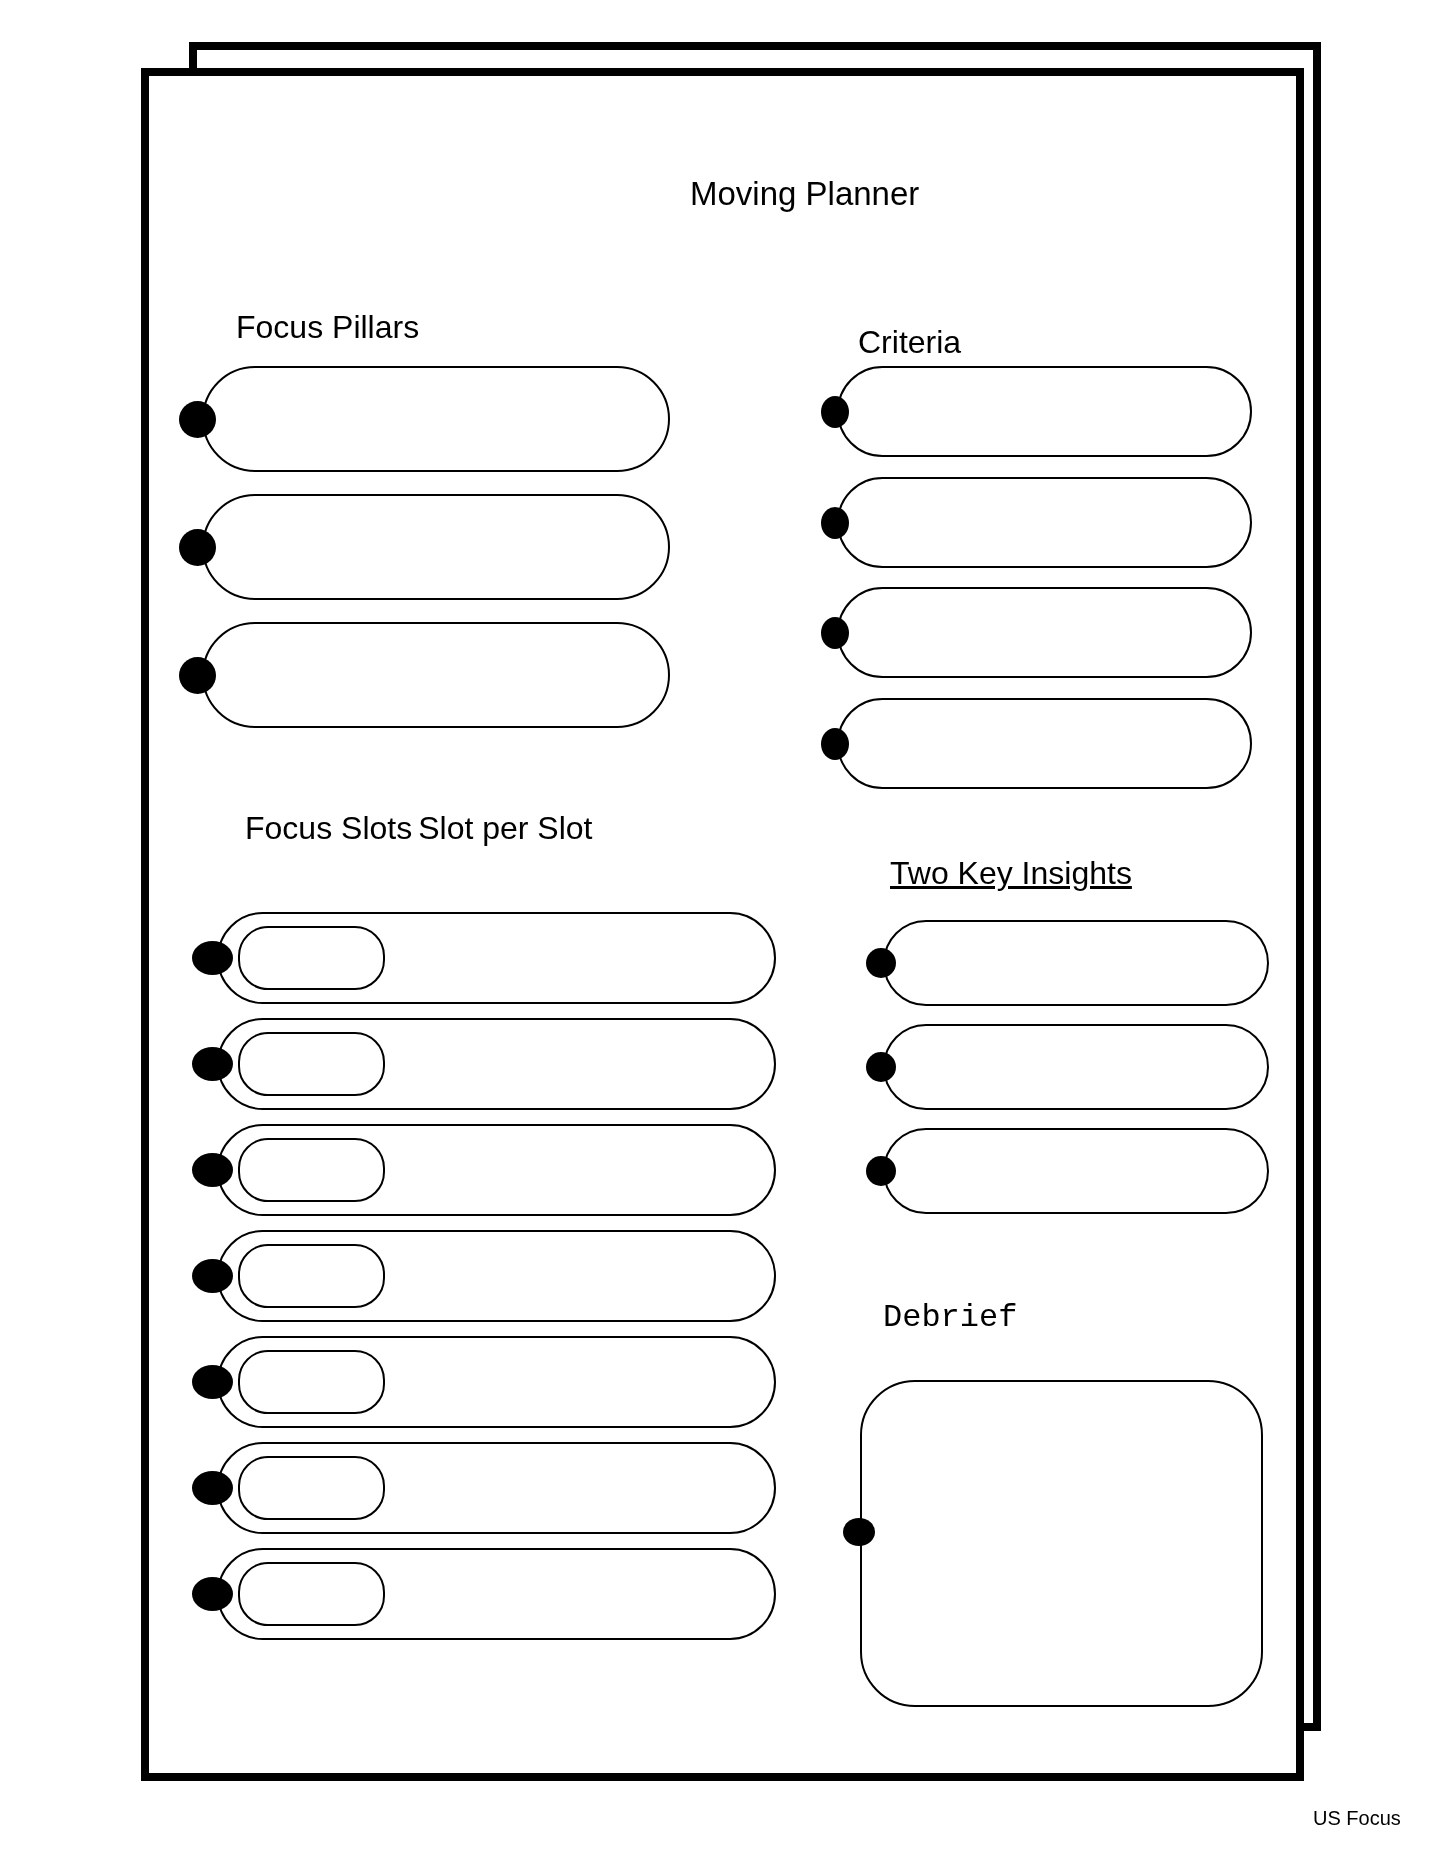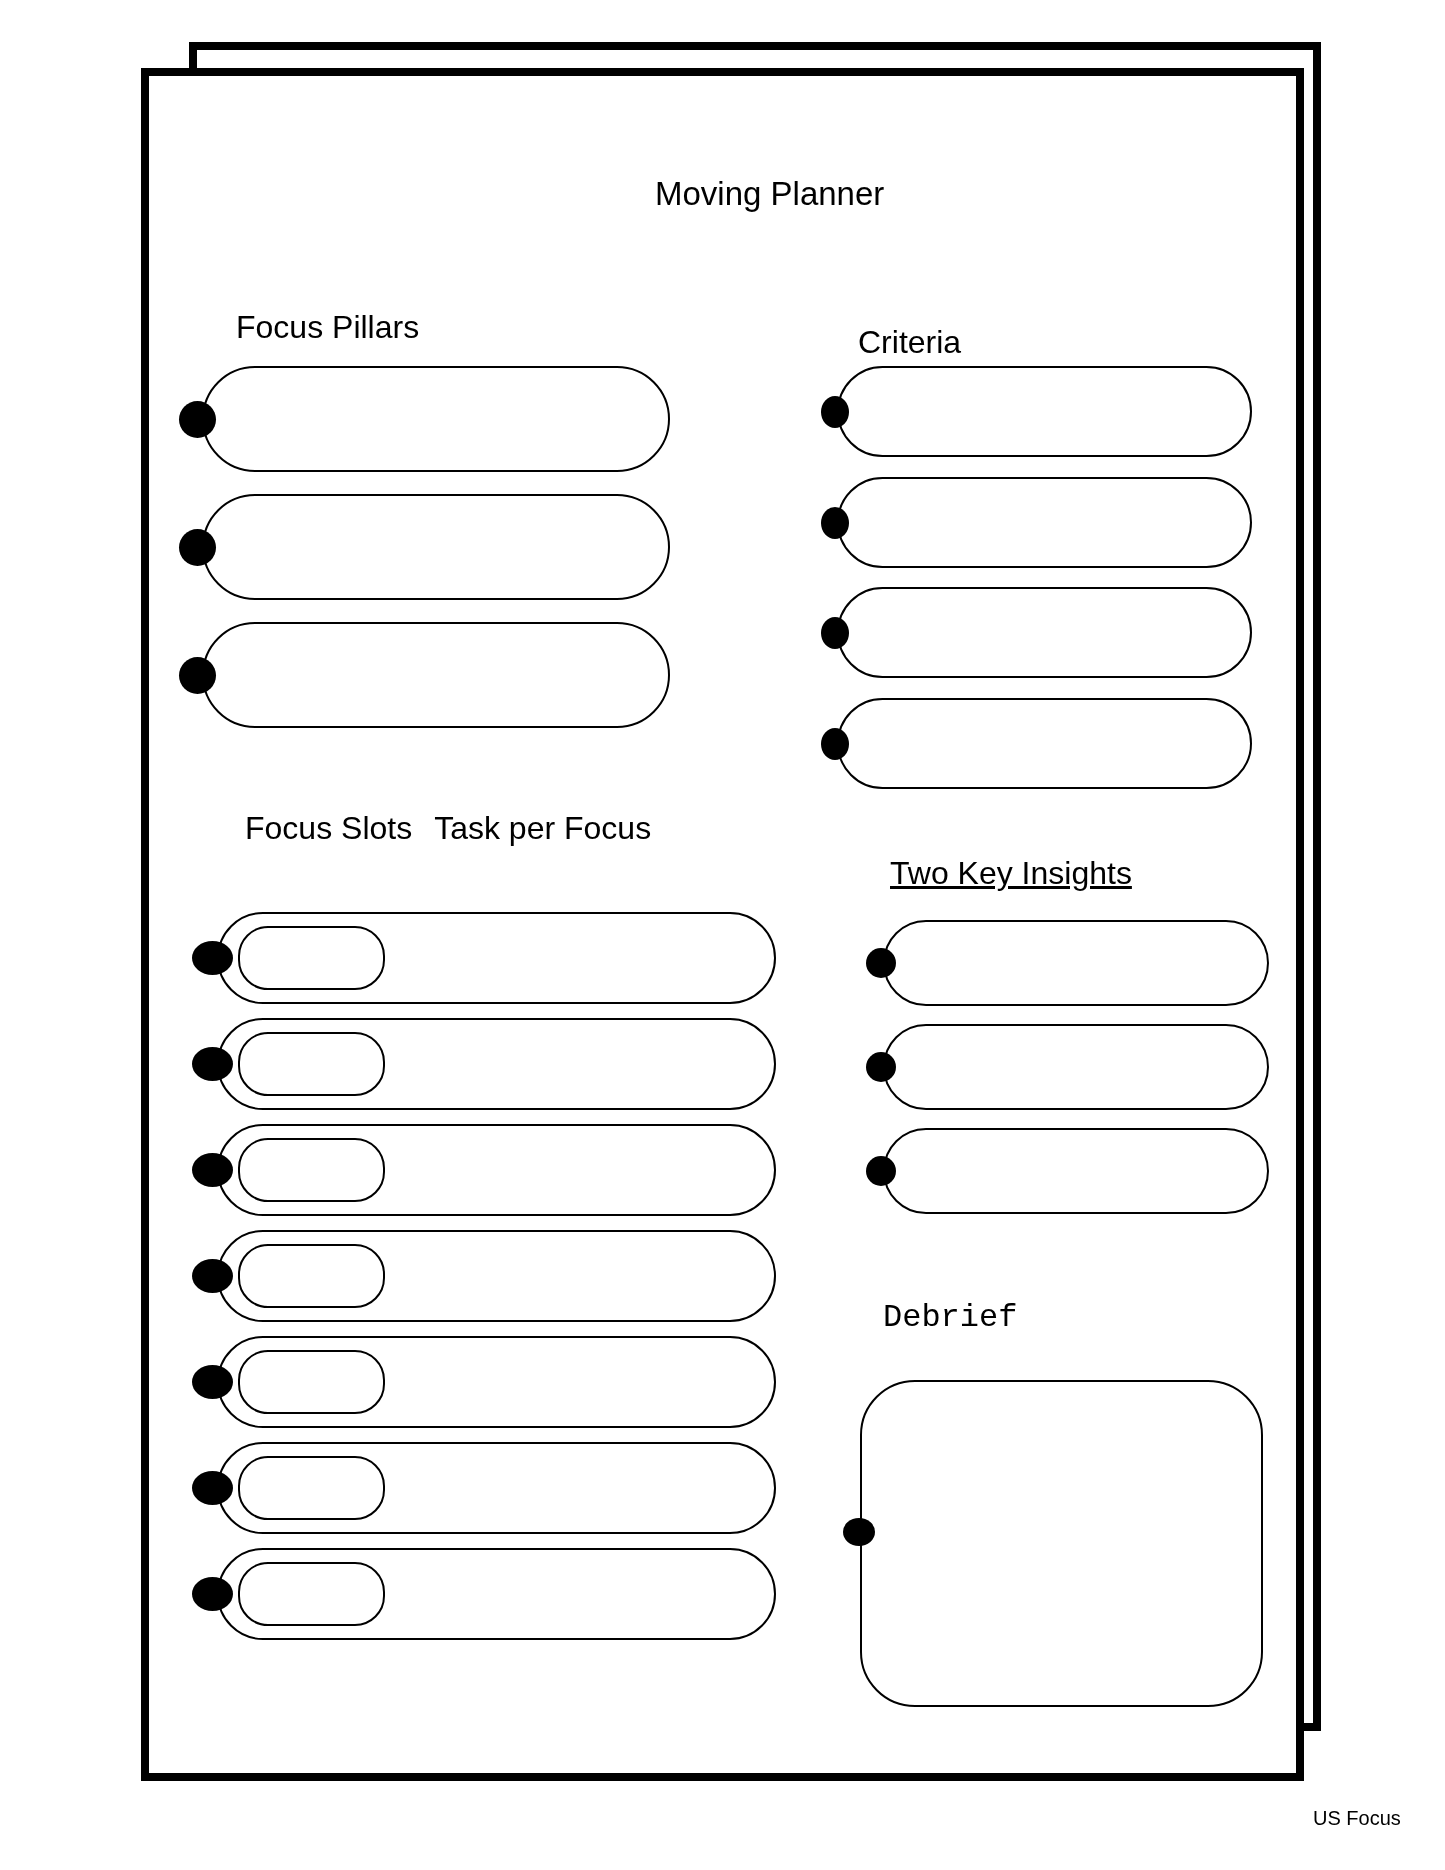--- a/index.html
+++ b/index.html
@@ -9,30 +9,30 @@
     position: relative; width: 1445px; height: 1870px;
     background: var(--paper); color: var(--ink); overflow: hidden;
   }
   .sheet {
     position: absolute; background: var(--paper);
     border: 8px solid var(--ink);
   }
   .sheet.back  { left: 189px; top: 42px;  width: 1132px; height: 1689px; }
   .sheet.front { left: 141px; top: 68px;  width: 1163px; height: 1713px; }
   .title {
-    position: absolute; left: 655px; top: 177px;
+    position: absolute; left: 690px; top: 177px;
     font-size: 33px; line-height: 1; white-space: nowrap; color: var(--ink);
   }
   .heading {
     position: absolute; font-size: 32px; line-height: 1;
     white-space: nowrap; color: var(--ink);
   }
   .h-focus-pillars { left: 236px; top: 311px; }
   .h-criteria      { left: 858px; top: 326px; }
-  .h-focus-slots   { left: 245px; top: 812px; display: flex; gap: 22px; }
+  .h-focus-slots   { left: 245px; top: 812px; display: flex; gap: 6px; }
   .h-insights      { left: 890px; top: 857px; text-decoration: underline; }
   .h-debrief       { left: 883px; top: 1302px; font-family: Liberation Mono, monospace; }
   .pill {
     position: absolute; background: var(--paper);
     border: 2px solid var(--ink); border-radius: 999px;
   }
   .box {
     position: absolute; background: var(--paper);
     border: 2px solid var(--ink); border-radius: 55px;
   }
@@ -51,21 +51,21 @@
   <div class="sheet front"></div>
 
   <div class="title">Moving Planner</div>
 
   <div class="heading h-focus-pillars">Focus Pillars</div>
 
   <div class="heading h-criteria">Criteria</div>
 
   <div class="heading h-focus-slots">
     <span>Focus Slots</span>
-    <span>Task per Focus</span>
+    <span>Slot per Slot</span>
   </div>
 
   <div class="heading h-insights">Two Key Insights</div>
 
   <div class="heading h-debrief">Debrief</div>
 
   <div id="fields">
       <div class="pill" style="left: 202px; top: 366px; width: 468px; height: 106px;"></div>
       <div class="dot" style="left: 179px; top: 401px; width: 37px; height: 37px;"></div>
       <div class="pill" style="left: 202px; top: 494px; width: 468px; height: 106px;"></div>

